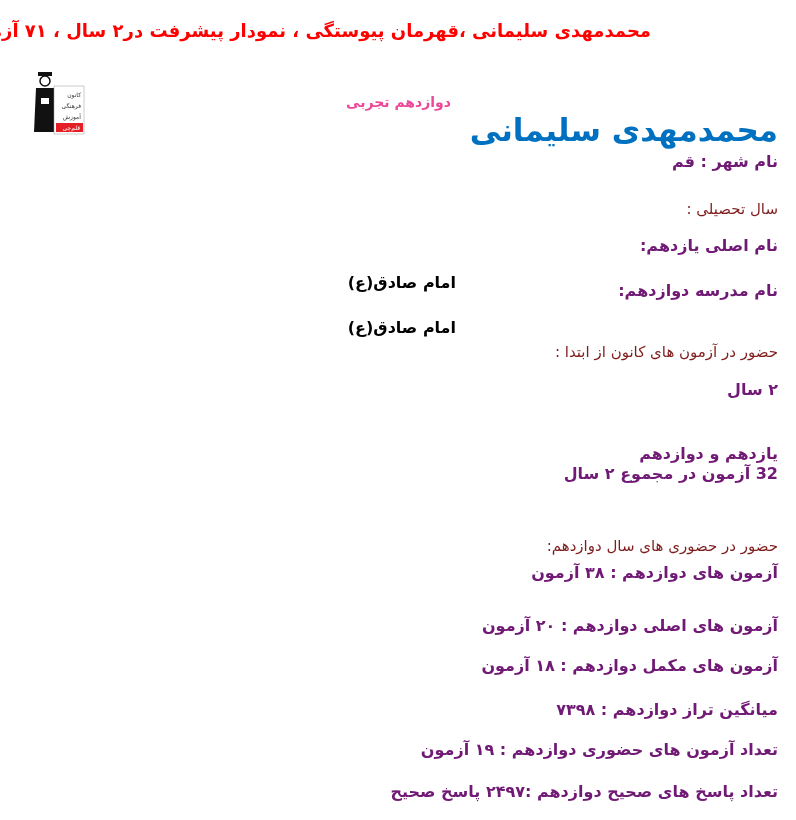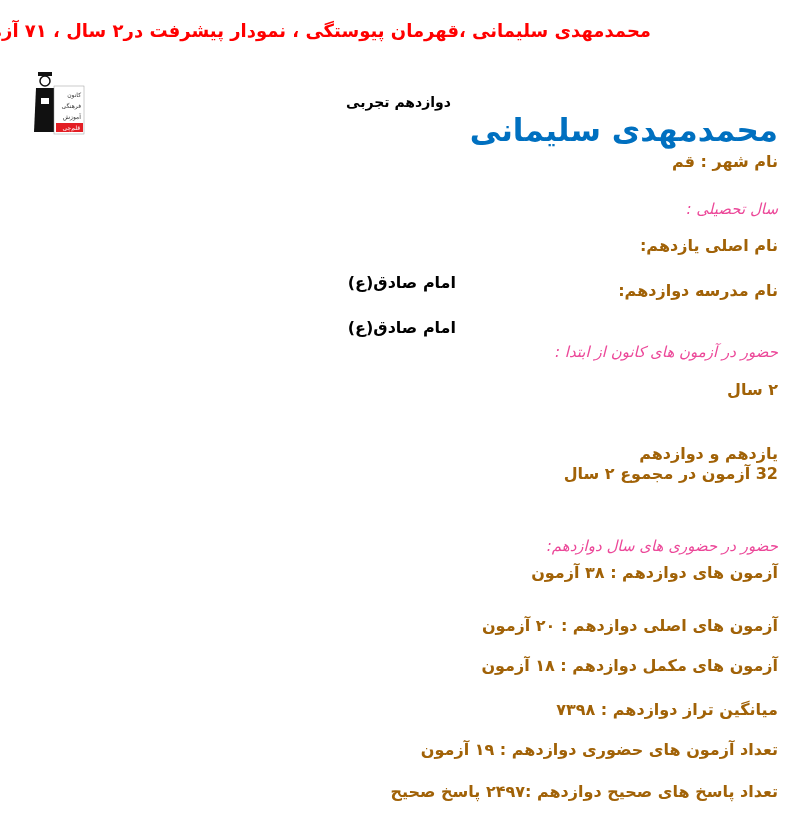--- a/index.html
+++ b/index.html
@@ -1,24 +1,24 @@
 <!DOCTYPE html>
 <html><head>
 <meta charset="utf-8">
 <style>
   html, body { margin: 0; padding: 0; background: #ffffff; }
   body { width: 796px; height: 820px; position: relative; overflow: hidden;
          font-family: "DejaVu Sans", sans-serif; }
   .abs { position: absolute; direction: rtl; white-space: nowrap; }
   .title { top: 20px; right: 145px; color: #ff0000; font-size: 18px; font-weight: bold; }
   .name { top: 80px; right: 18px; color: #0070c0; font-size: 31px; font-weight: bold; margin-top: 32px; }
-  .grade { top: 94px; right: 345px; color: #000000; font-size: 14px; font-weight: bold; }
+  .grade { top: 94px; right: 345px; color: #ec4899; font-size: 14px; font-weight: bold; }
   .logo { position: absolute; left: 32px; top: 70px; width: 56px; height: 70px; }
-  .row { right: 18px; color: #a16207; font-size: 16px; font-weight: bold; }
-  .red { right: 18px; color: #ec4899; font-size: 15px; font-weight: normal; font-style: italic; }
+  .row { right: 18px; color: #701a75; font-size: 16px; font-weight: bold; }
+  .red { right: 18px; color: #7f1d1d; font-size: 15px; font-weight: normal; }
   .val { color: #000; font-size: 16px; font-weight: bold; margin-top: 37px; }
 </style>
 </head>
 <body>
 
 <div class="abs title">محمدمهدی سلیمانی ،قهرمان پیوستگی ، نمودار پیشرفت در۲ سال ، ۷۱ آزمون</div>
 
 <div class="logo">
   <svg width="56" height="70" viewBox="0 0 56 70">
     <rect x="6" y="2" width="14" height="4" fill="#111"></rect>

